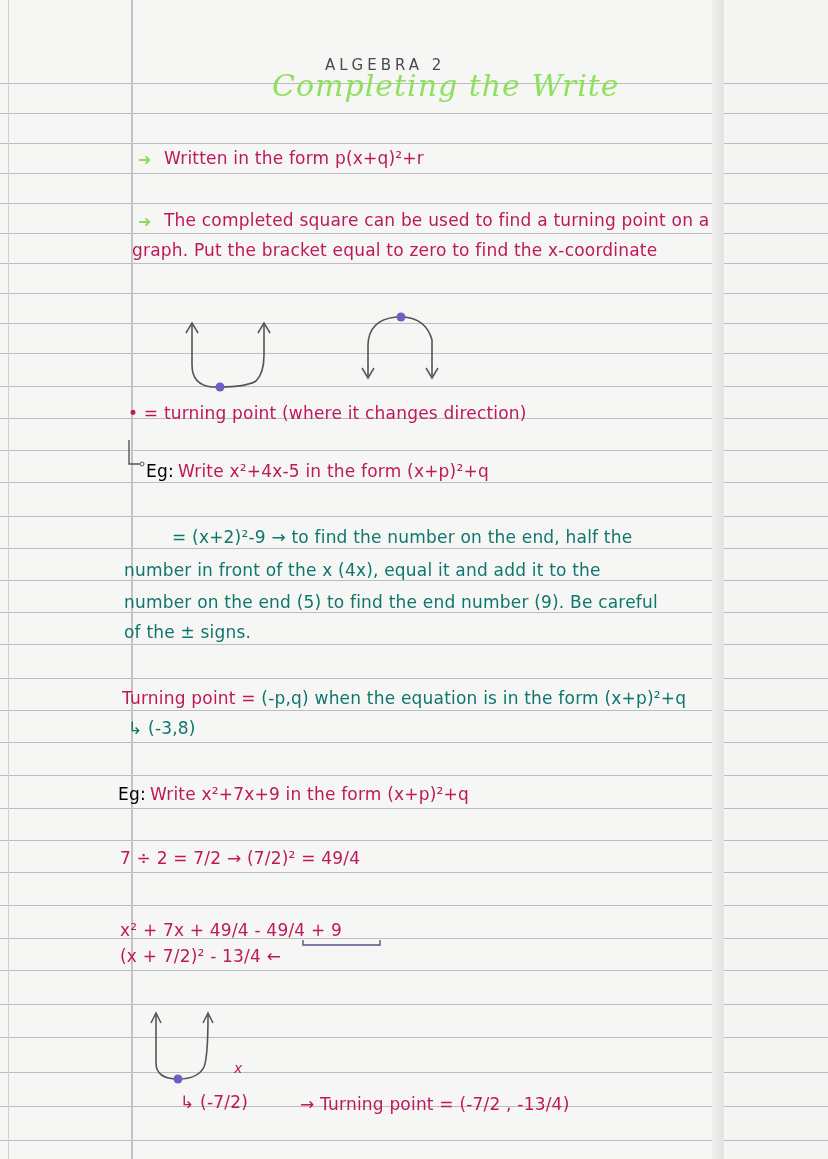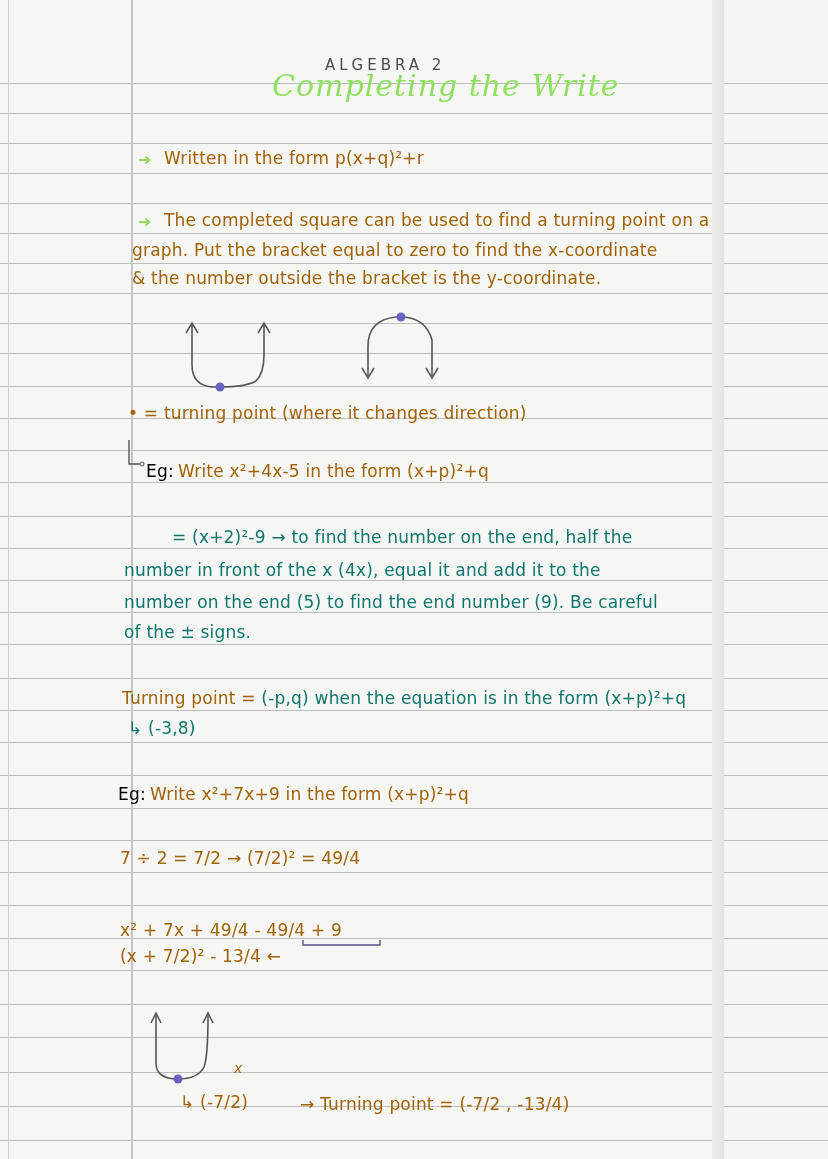--- a/index.html
+++ b/index.html
@@ -25,21 +25,21 @@
     position: absolute; top: 0; left: 8px; width: 1px; height: 1159px;
     background: #cfcfcf;
   }
   .right-shadow {
     position: absolute; top: 0; right: 0; width: 12px; height: 1159px;
     background: linear-gradient(to right, #efefed, #e2e2e0);
   }
   .txt {
     position: absolute; white-space: nowrap;
     font-family: "DejaVu Sans", sans-serif;
-    color: #a16207;
+    color: #be185d;
     font-size: 17px;
     letter-spacing: 0.2px;
   }
   .purple { color: #0f766e; }
   .pink { color: #000000; }
   .title-small {
     position: absolute; left: 325px; top: 56px; font-size: 15px;
     letter-spacing: 4px; color: #4a4a4a;
   }
   .title-big {
@@ -98,21 +98,20 @@
 
   <div class="title-small">ALGEBRA 2</div>
   <div class="title-big">Completing the Write</div>
 
   <span class="arrow-icon" style="left:138px; top:150px">➜</span>
   <div class="txt" style="left:164px; top:148px">Written in the form p(x+q)²+r</div>
 
   <span class="arrow-icon" style="left:138px; top:212px">➜</span>
   <div class="txt" style="left:164px; top:210px">The completed square can be used to find a turning point on a</div>
   <div class="txt" style="left:132px; top:240px">graph. Put the bracket equal to zero to find the x-coordinate</div>
-  <div class="txt" style="left:132px; top:268px">&amp; the number outside the bracket is the y-coordinate.</div>
 
   <svg style="left:180px; top:315px" width="90" height="80">
     <path d="M12 10 L12 50 Q12 70 32 72 L40 72 Q66 72 76 66 Q84 58 84 40 L84 10" fill="none" stroke="#555" stroke-width="1.6"></path>
     <path d="M6 18 L12 8 L18 18" fill="none" stroke="#555" stroke-width="1.5"></path>
     <path d="M78 18 L84 8 L90 18" fill="none" stroke="#555" stroke-width="1.5"></path>
     <circle cx="40" cy="72" r="4.5" fill="#6a62c2"></circle>
   </svg>
   <svg style="left:360px; top:310px" width="90" height="80">
     <path d="M8 66 L8 36 Q8 10 36 7 L42 7 Q66 8 72 30 L72 66" fill="none" stroke="#555" stroke-width="1.6"></path>
     <path d="M2 58 L8 68 L14 58" fill="none" stroke="#555" stroke-width="1.5"></path>

